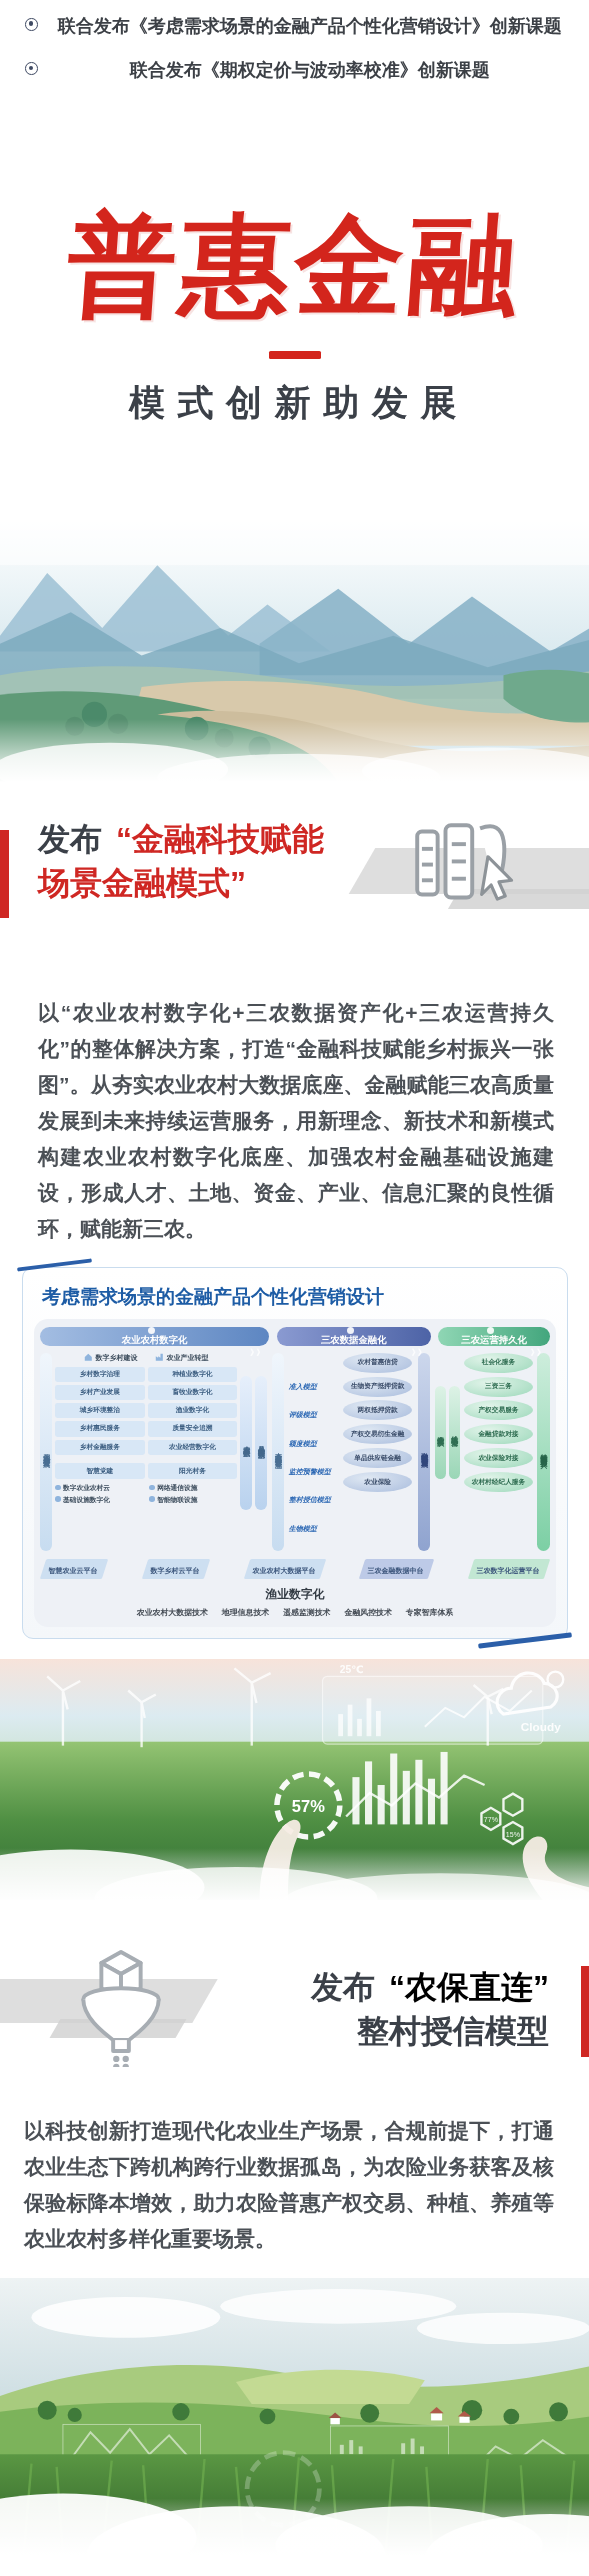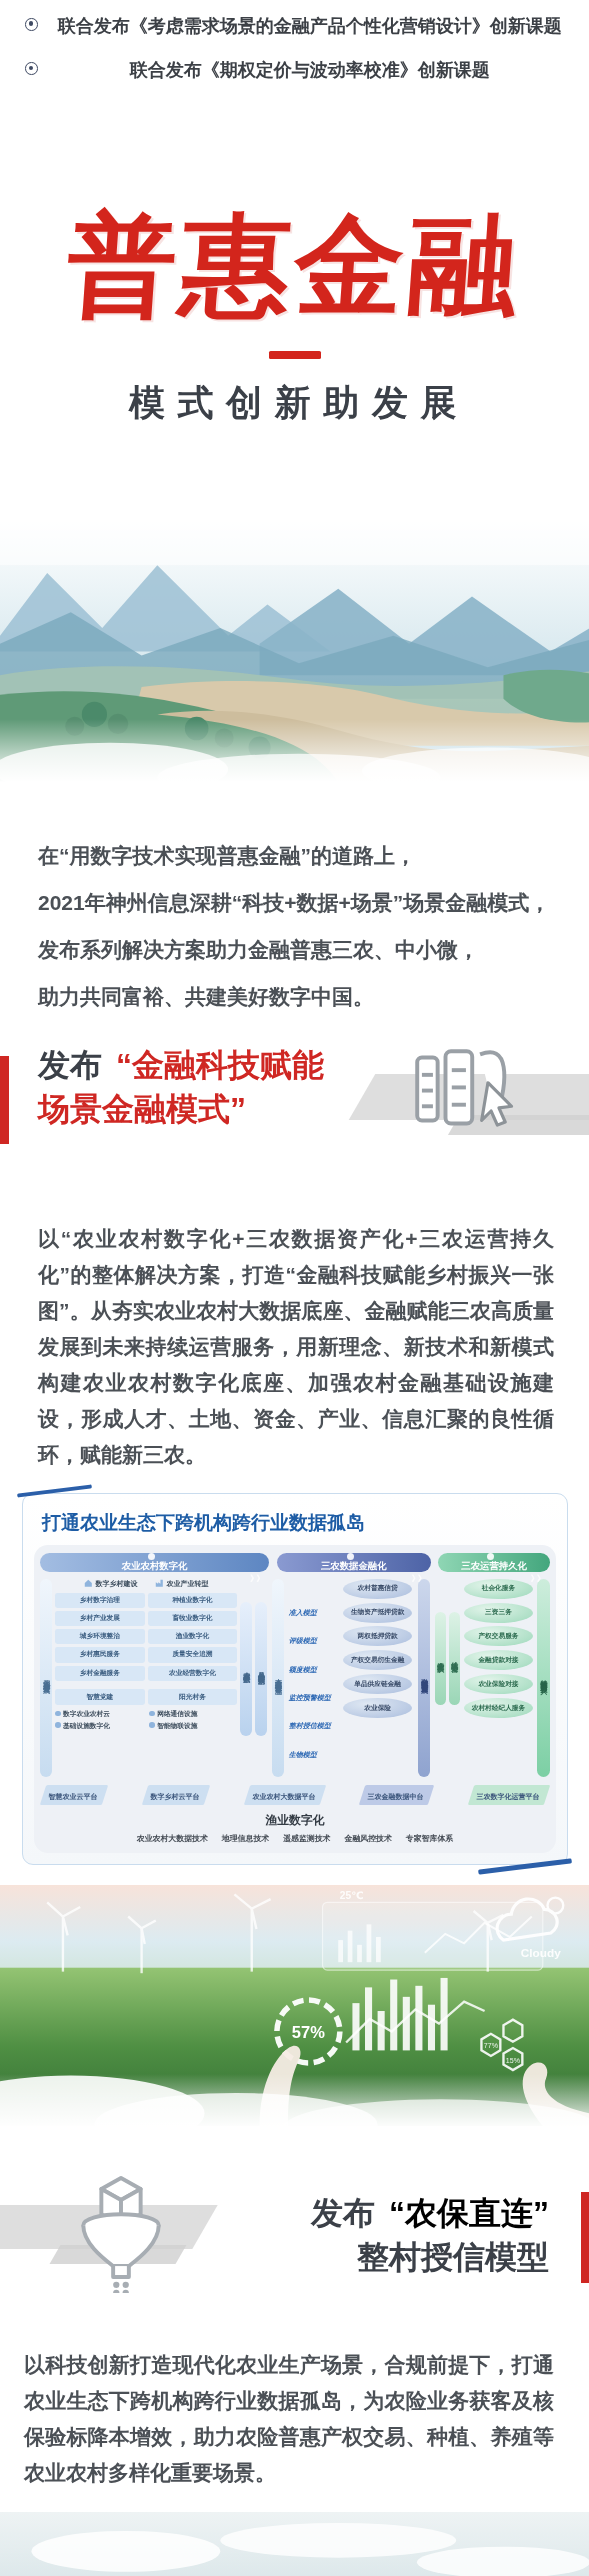--- a/index.html
+++ b/index.html
@@ -122,21 +122,21 @@
   .sec2-redbar{position:absolute;right:0;top:22px;width:8.6px;height:91px;background:#cf2723;}
   .sec2-banner{position:absolute;left:-31px;top:35px;width:236px;height:44px;background:#d8d8d8;
     transform:skewX(-30deg);opacity:.85;z-index:1;}
   .sec2-banner2{position:absolute;left:55px;top:75px;width:126px;height:19px;background:#cfcfcf;
     transform:skewX(-30deg);opacity:.8;z-index:1;}
   .funnel-icon{position:absolute;left:66px;top:-11px;z-index:2;}
   .sec2-text{position:relative;z-index:3;text-align:right;padding-right:41px;
     font-size:32px;font-weight:900;line-height:44px;color:#3b4048;padding-top:20.4px;}
   .sec2-red{color:#000000;}
 
-  .par2{margin-top:10px;padding-left:24px;}
+  .par2{margin-top:2px;padding-left:24px;}
 </style>
 </head>
 <body>
 
 <div class="page">
 
   <div class="bullets">
     <div class="bullet-item">
       <span class="bullet-dot"></span>
       <span>联合发布《考虑需求场景的金融产品个性化营销设计》创新课题</span>
@@ -180,26 +180,20 @@
       <circle cx="285" cy="280" r="12" fill="#568f6f"></circle>
         <circle cx="330" cy="292" r="14" fill="#4b8a6a"></circle>
       <ellipse cx="140" cy="320" rx="150" ry="34" fill="#ffffff" opacity="0.8"></ellipse>
       <ellipse cx="380" cy="330" rx="180" ry="30" fill="#ffffff" opacity="0.75"></ellipse>
       <ellipse cx="620" cy="322" rx="160" ry="30" fill="#ffffff" opacity="0.7"></ellipse>
       <rect x="0" y="0" width="750" height="60" fill="#ffffff" opacity="0.55"></rect>
       <rect x="0" y="256" width="750" height="80" fill="url(#fade1)"></rect>
     </svg>
   </div>
 
-  <div class="intro">
-    <div class="intro-line">在“用数字技术实现普惠金融”的道路上，</div>
-    <div class="intro-line">2021年神州信息深耕“科技+数据+场景”场景金融模式，</div>
-    <div class="intro-line">发布系列解决方案助力金融普惠三农、中小微，</div>
-    <div class="intro-line">助力共同富裕、共建美好数字中国。</div>
-  </div>
 
   <div class="sec1">
     <div class="sec1-redbar"></div>
     <div class="sec1-banner"></div>
     <div class="sec1-banner2"></div>
     <svg class="stamp-icon" width="118" height="110" viewBox="0 0 150 140">
       <g fill="none" stroke="#9aa0a6" stroke-width="5" stroke-linejoin="round">
         <rect x="18" y="30" width="26" height="80" rx="6" fill="#ffffff"></rect>
         <line x1="24" y1="52" x2="38" y2="52"></line>
           <line x1="24" y1="72" x2="38" y2="72"></line>
@@ -218,21 +212,21 @@
       <span class="sec-prefix">发布</span><span>“金融科技赋能</span><br>
       <span>场景金融模式”</span>
     </div>
   </div>
 
   <div class="body-par">以“农业农村数字化+三农数据资产化+三农运营持久化”的整体解决方案，打造“金融科技赋能乡村振兴一张图”。从夯实农业农村大数据底座、金融赋能三农高质量发展到未来持续运营服务，用新理念、新技术和新模式构建农业农村数字化底座、加强农村金融基础设施建设，形成人才、土地、资金、产业、信息汇聚的良性循环，赋能新三农。</div>
 
   <div class="card">
     <div class="corner-tl"></div>
     <div class="corner-br"></div>
-    <div class="card-title">打通农业生态下跨机构跨行业数据孤岛</div>
+    <div class="card-title">考虑需求场景的金融产品个性化营销设计</div>
 
     <div class="diag-zone">
       <div class="pill-row">
         <div class="pill pill1">
           <span class="pdot"></span>
           <span>农业农村数字化</span>
           <span class="parr">》》</span>
         </div>
         <div class="pill pill2">
           <span class="pdot"></span>

